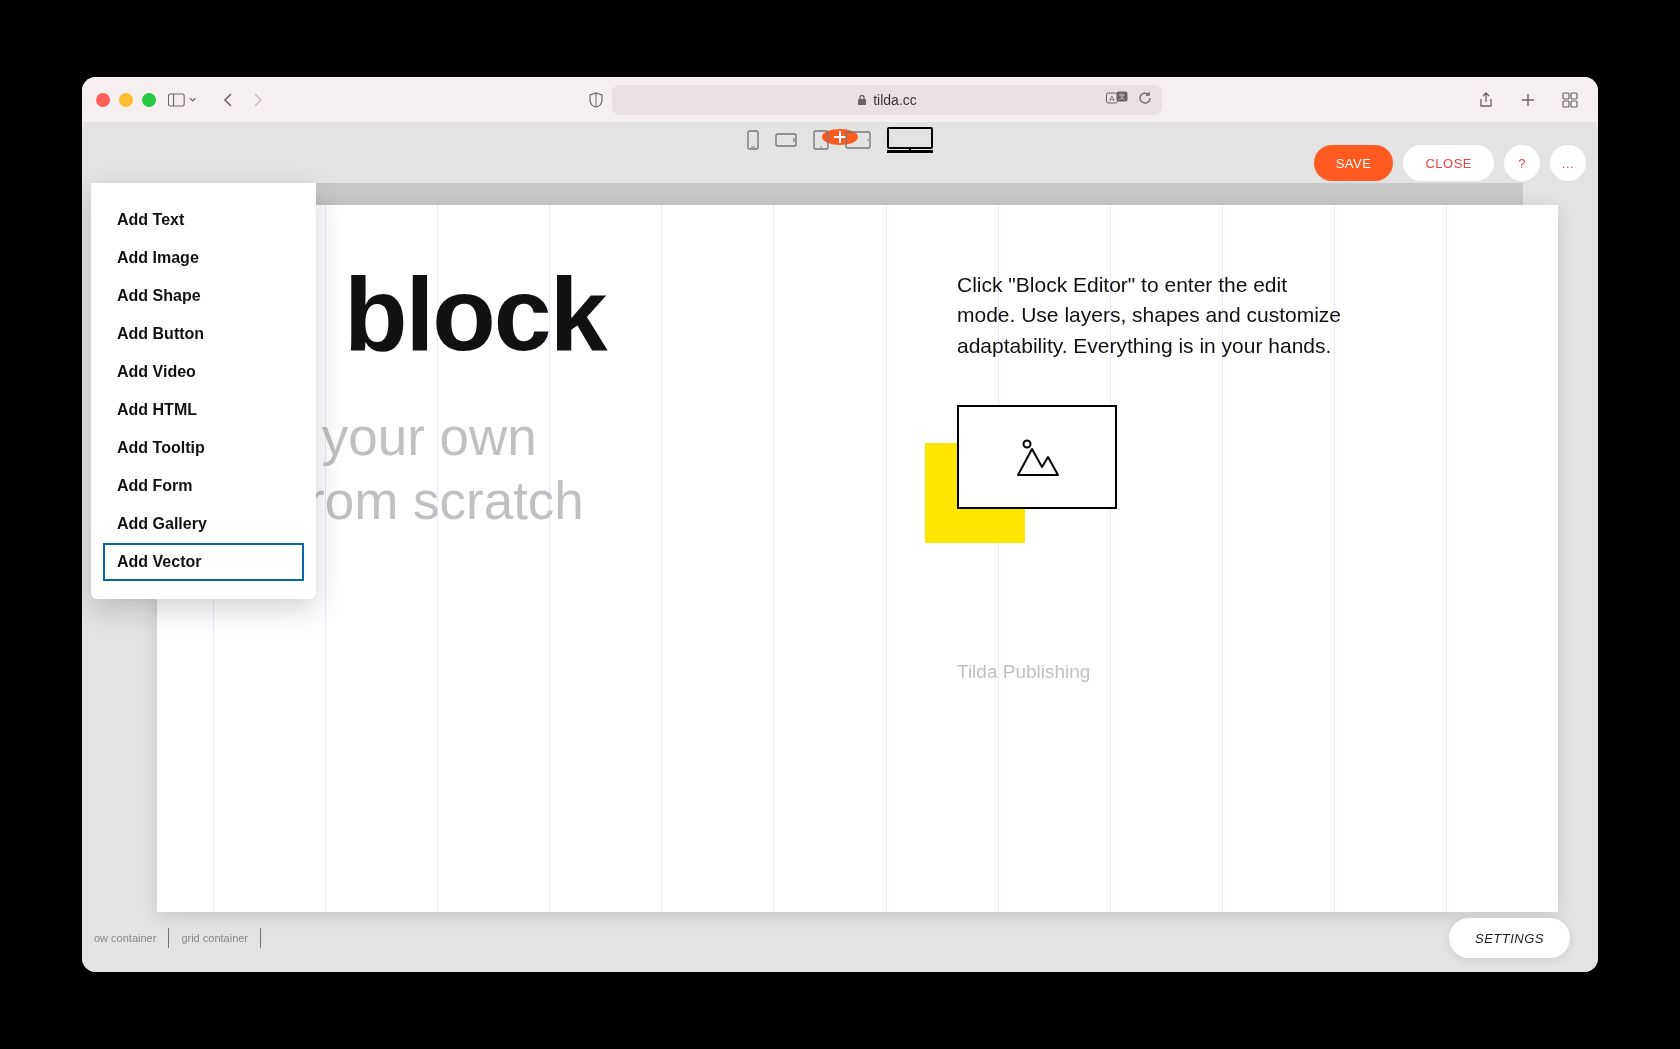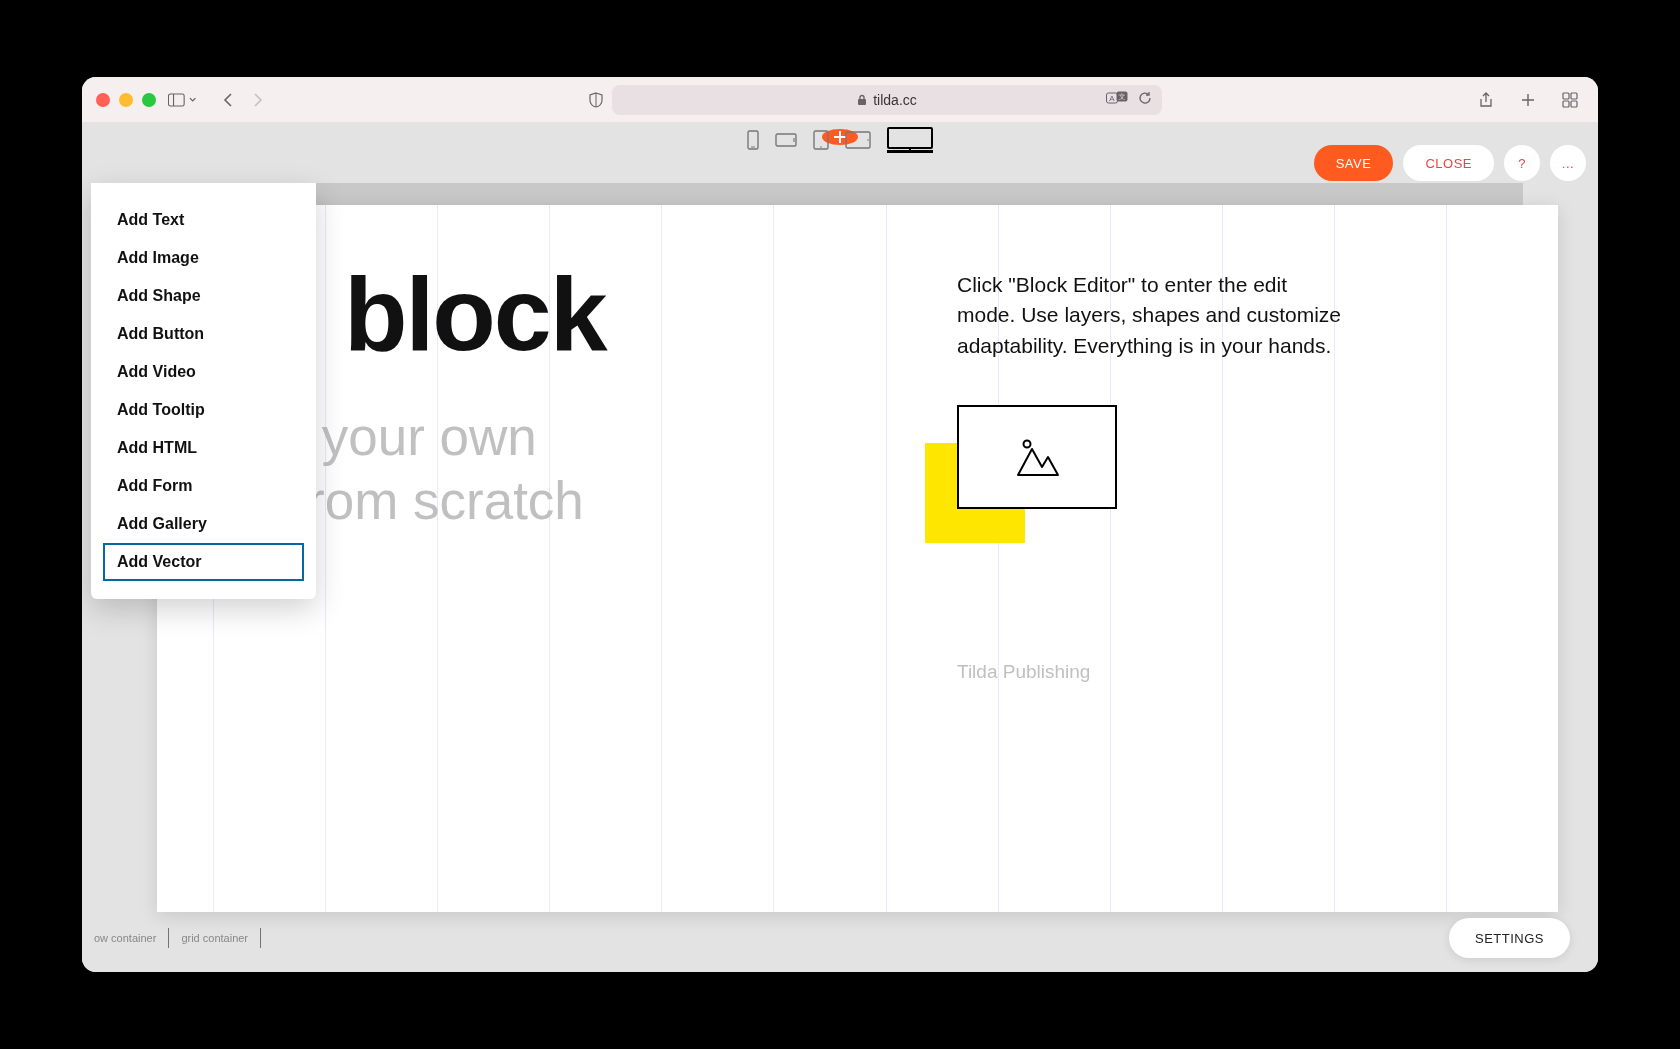--- a/index.html
+++ b/index.html
@@ -180,20 +180,21 @@
   position: absolute; left: 0; bottom: 24px;
   display: flex; gap: 0; font-size: 11px; color: #888;
 }
 .bottom-left-labels span { padding: 4px 12px; border-right: 1px solid #737373; }
 .settings-btn {
   position: absolute; right: 28px; bottom: 14px;
   background: #fff; height: 40px; padding: 0 26px;
   border-radius: 22px; display: flex; align-items: center;
   font-size: 13px; letter-spacing: 0.5px; color: #222;
   box-shadow: 0 2px 10px rgba(0,0,0,0.1);
+  font-style: italic;
 }
 </style>
 </head>
 <body>
 
 <div class="browser-window">
 
   <div class="browser-chrome">
     <div class="traffic-lights">
       <div class="tl tl-red"></div>
@@ -367,22 +368,22 @@
 
       <div class="hero-brand">Tilda Publishing</div>
     </div>
 
     <div class="add-menu" id="add-menu">
         <div class="add-menu-item">Add Text</div>
         <div class="add-menu-item">Add Image</div>
         <div class="add-menu-item">Add Shape</div>
         <div class="add-menu-item">Add Button</div>
         <div class="add-menu-item">Add Video</div>
+        <div class="add-menu-item">Add HTML</div>
         <div class="add-menu-item">Add Tooltip</div>
-        <div class="add-menu-item">Add HTML</div>
         <div class="add-menu-item">Add Form</div>
         <div class="add-menu-item">Add Gallery</div>
         <div class="add-menu-item highlight">Add Vector</div>
       </div>
 
     <div class="bottom-left-labels">
       <span>ow container</span>
       <span>grid container</span>
     </div>
     <div class="settings-btn">

